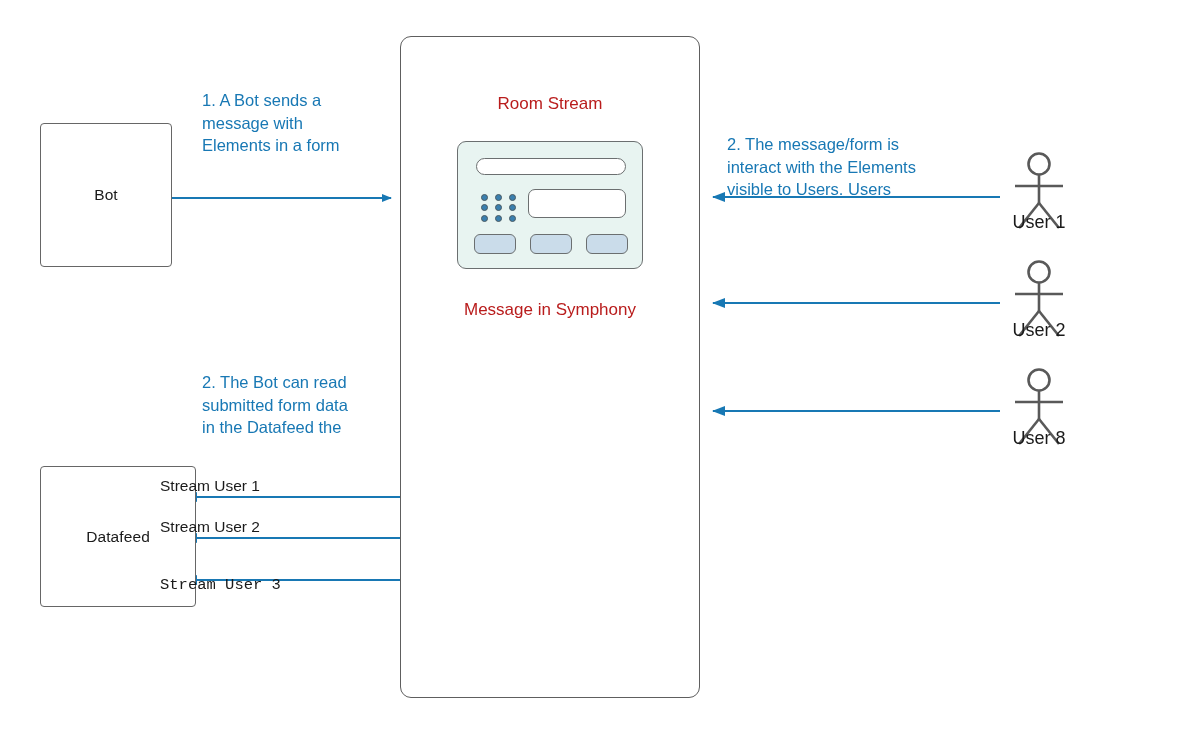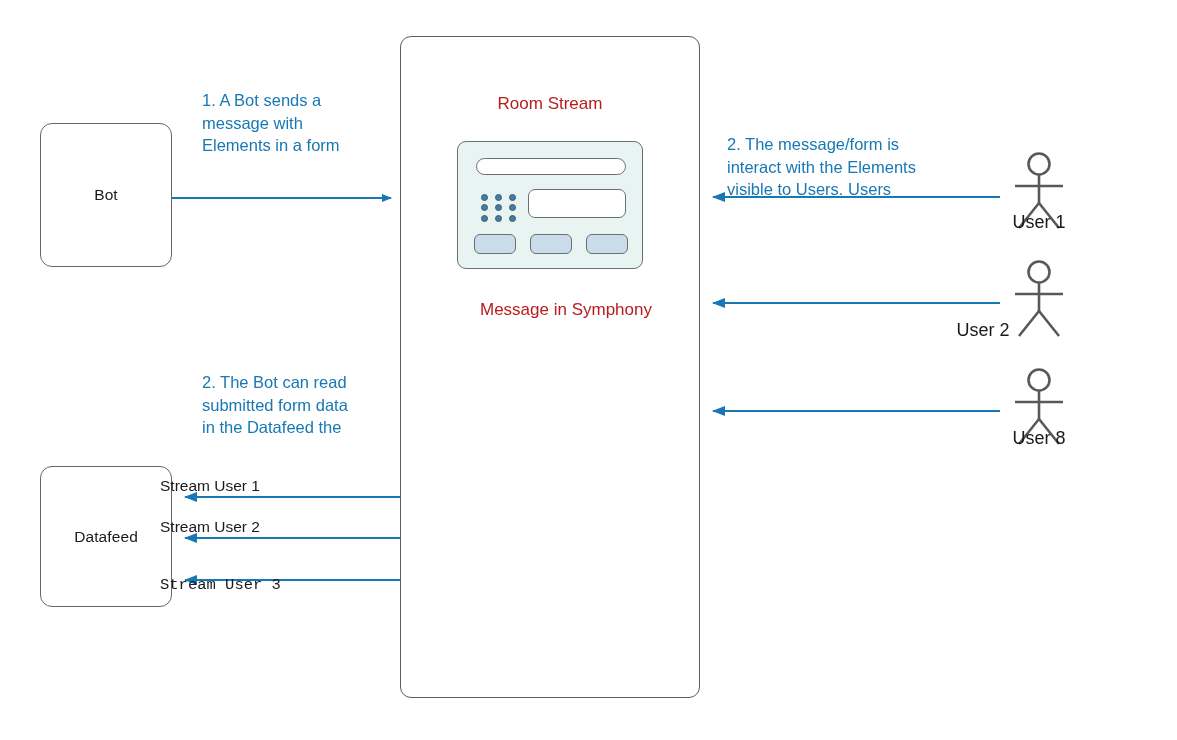--- a/index.html
+++ b/index.html
@@ -21,21 +21,21 @@
     position: absolute;
     left: 0;
     top: 0;
     width: 1177px;
     height: 740px;
   }
   .node-box {
     position: absolute;
     background: #ffffff;
     border: 1.6px solid #666666;
-    border-radius: 12px;
+    border-radius: 4px;
     box-sizing: border-box;
     display: flex;
     align-items: center;
     justify-content: center;
   }
   .node-label {
     font-size: 15.5px;
     color: #1a1a1a;
     letter-spacing: 0.1px;
   }
@@ -220,27 +220,27 @@
       <span class="fw-dot"></span>
     </div>
     <div class="fw-field"></div>
     <div class="fw-btnrow">
       <span class="fw-btn"></span>
       <span class="fw-btn"></span>
       <span class="fw-btn"></span>
     </div>
   </div>
 
-  <div class="caption" style="left:400px; top:300px; width:300px;padding-left:16px;">Message in Symphony</div>
+  <div class="caption" style="left:400px; top:300px; width:300px;">Message in Symphony</div>
 
   <div class="node-box" style="left:40px; top:123px; width:132px; height:144px;">
     <span class="node-label">Bot</span>
   </div>
 
-  <div class="node-box" style="left:40px; top:466px; width:132px; height:141px;justify-content:center;">
+  <div class="node-box" style="left:40px; top:466px; width:156px; height:141px;justify-content:center;">
     <span class="node-label">Datafeed</span>
   </div>
 
   <div class="note" style="left:202px; top:89px; width:200px;">
     <div>1. A Bot sends a</div>
     <div>message with</div>
     <div>Elements in a form</div>
   </div>
 
   <div class="note" style="left:727px; top:89px; width:260px;margin-top:44px;">
@@ -253,16 +253,16 @@
     <div>2. The Bot can read</div>
     <div>submitted form data</div>
     <div>in the Datafeed the</div>
   </div>
 
   <div class="edge-label" style="left:160px; top:477px; width:235px;">Stream User 1</div>
   <div class="edge-label" style="left:160px; top:518px; width:235px;">Stream User 2</div>
   <div class="edge-label" style="left:160px; top:576px; width:235px;font-family:Liberation Mono, monospace;">Stream User 3</div>
 
   <div class="user-label" style="left:994px; top:212px;">User 1</div>
-  <div class="user-label" style="left:938px; top:320px;">User 2</div>
+  <div class="user-label" style="left:994px; top:320px;">User 2</div>
   <div class="user-label" style="left:994px; top:428px;">User 8</div>
 
 </div>
 
 </body></html>

